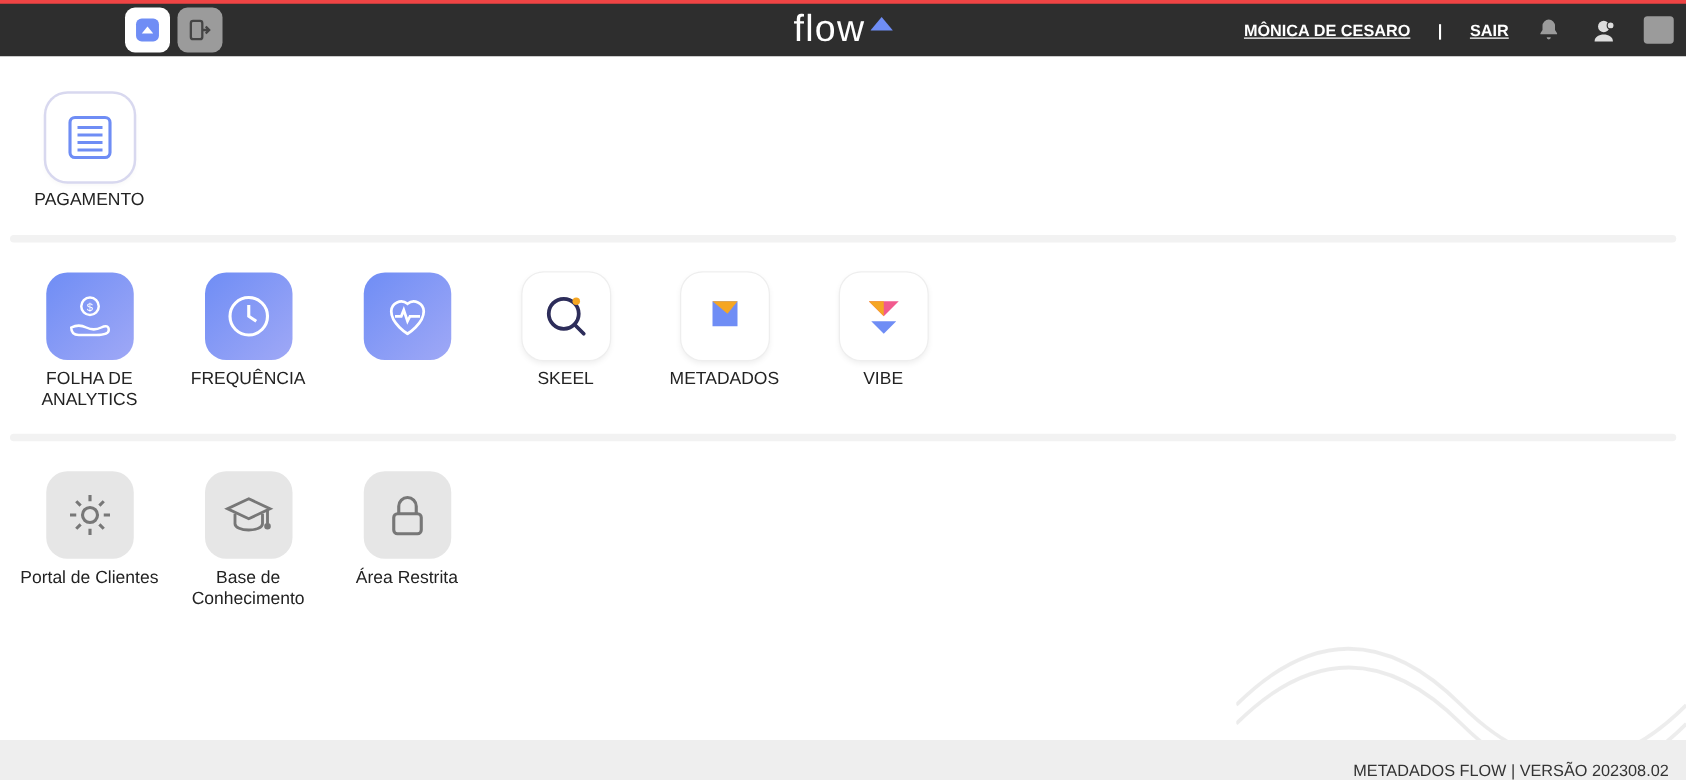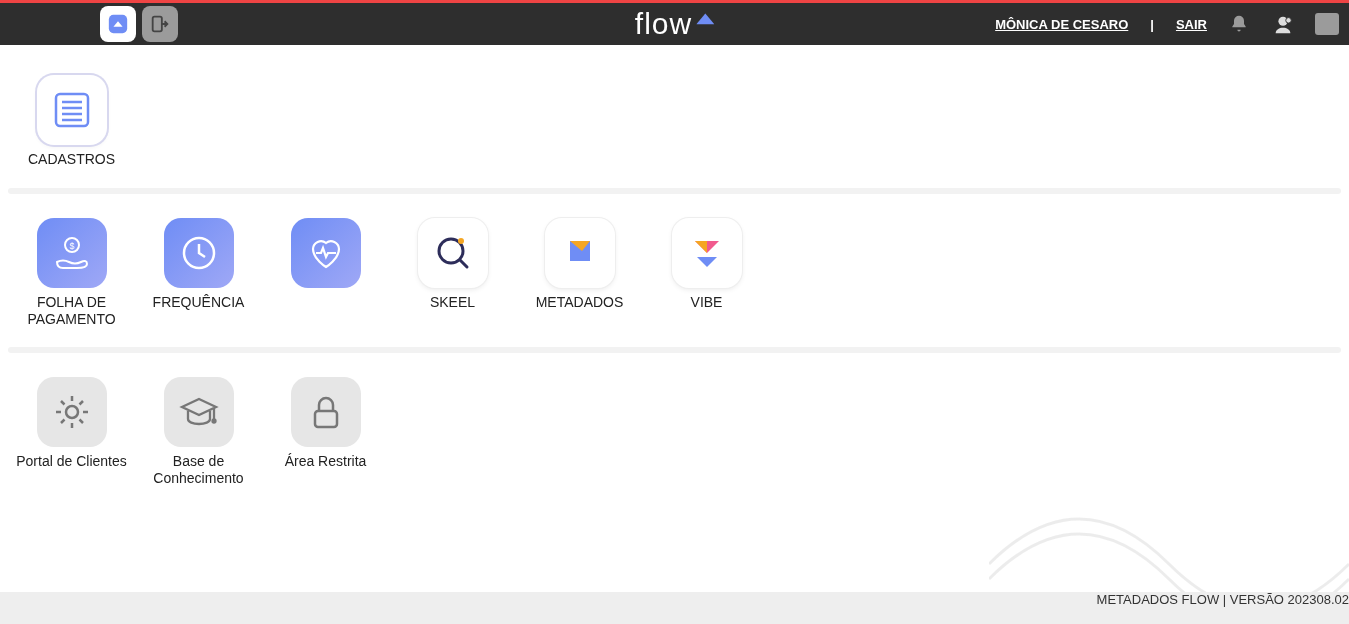--- a/index.html
+++ b/index.html
@@ -131,22 +131,23 @@
   }
 
   .footer {
     position: absolute;
     bottom: 0;
     left: 0;
     right: 0;
     background: #eee;
     height: 32px;
     display: flex;
-    align-items: flex-start;
+    align-items: flex-end;
     justify-content: flex-end;
+    padding-right: 14px;
     font-size: 13px;
     color: #333;
   }
   .bg-wave {
     position:absolute;
     right:0;
     bottom:20px;
     opacity:0.15;
     pointer-events:none;
   }
@@ -205,37 +206,37 @@
     <div class="app-item">
       <div class="app-icon outline">
         <svg width="42" height="42" viewBox="0 0 42 42" fill="none" stroke="#6f8df5" stroke-width="2.5">
           <rect x="5" y="5" width="32" height="32" rx="4"></rect>
           <line x1="11" y1="13" x2="31" y2="13"></line>
           <line x1="11" y1="19" x2="31" y2="19"></line>
           <line x1="11" y1="25" x2="31" y2="25"></line>
           <line x1="11" y1="31" x2="31" y2="31"></line>
         </svg>
       </div>
-      <div class="app-label">CADASTROS</div>
+      <div class="app-label">PAGAMENTO</div>
     </div>
   </div>
 
   <div class="divider"></div>
 
   <div class="section">
 
     <div class="app-item">
       <div class="app-icon gradient">
         <svg width="46" height="46" viewBox="0 0 46 46" fill="none" stroke="#fff" stroke-width="2">
           <circle cx="23" cy="15" r="7"></circle>
           <text x="23" y="19" text-anchor="middle" font-size="9" fill="#fff" stroke="none">$</text>
           <path d="M8 32c4-2 8-2 12 0s8 2 12 0 6-1 6 2-4 4-10 4H14c-4 0-6-2-6-6z"></path>
         </svg>
       </div>
-      <div class="app-label">FOLHA DE PAGAMENTO</div>
+      <div class="app-label">FOLHA DE ANALYTICS</div>
     </div>
 
     <div class="app-item">
       <div class="app-icon gradient">
         <svg width="44" height="44" viewBox="0 0 44 44" fill="none" stroke="#fff" stroke-width="2.5">
           <circle cx="22" cy="22" r="15"></circle>
           <path d="M22 13v9l6 4"></path>
         </svg>
       </div>
       <div class="app-label">FREQUÊNCIA</div>

